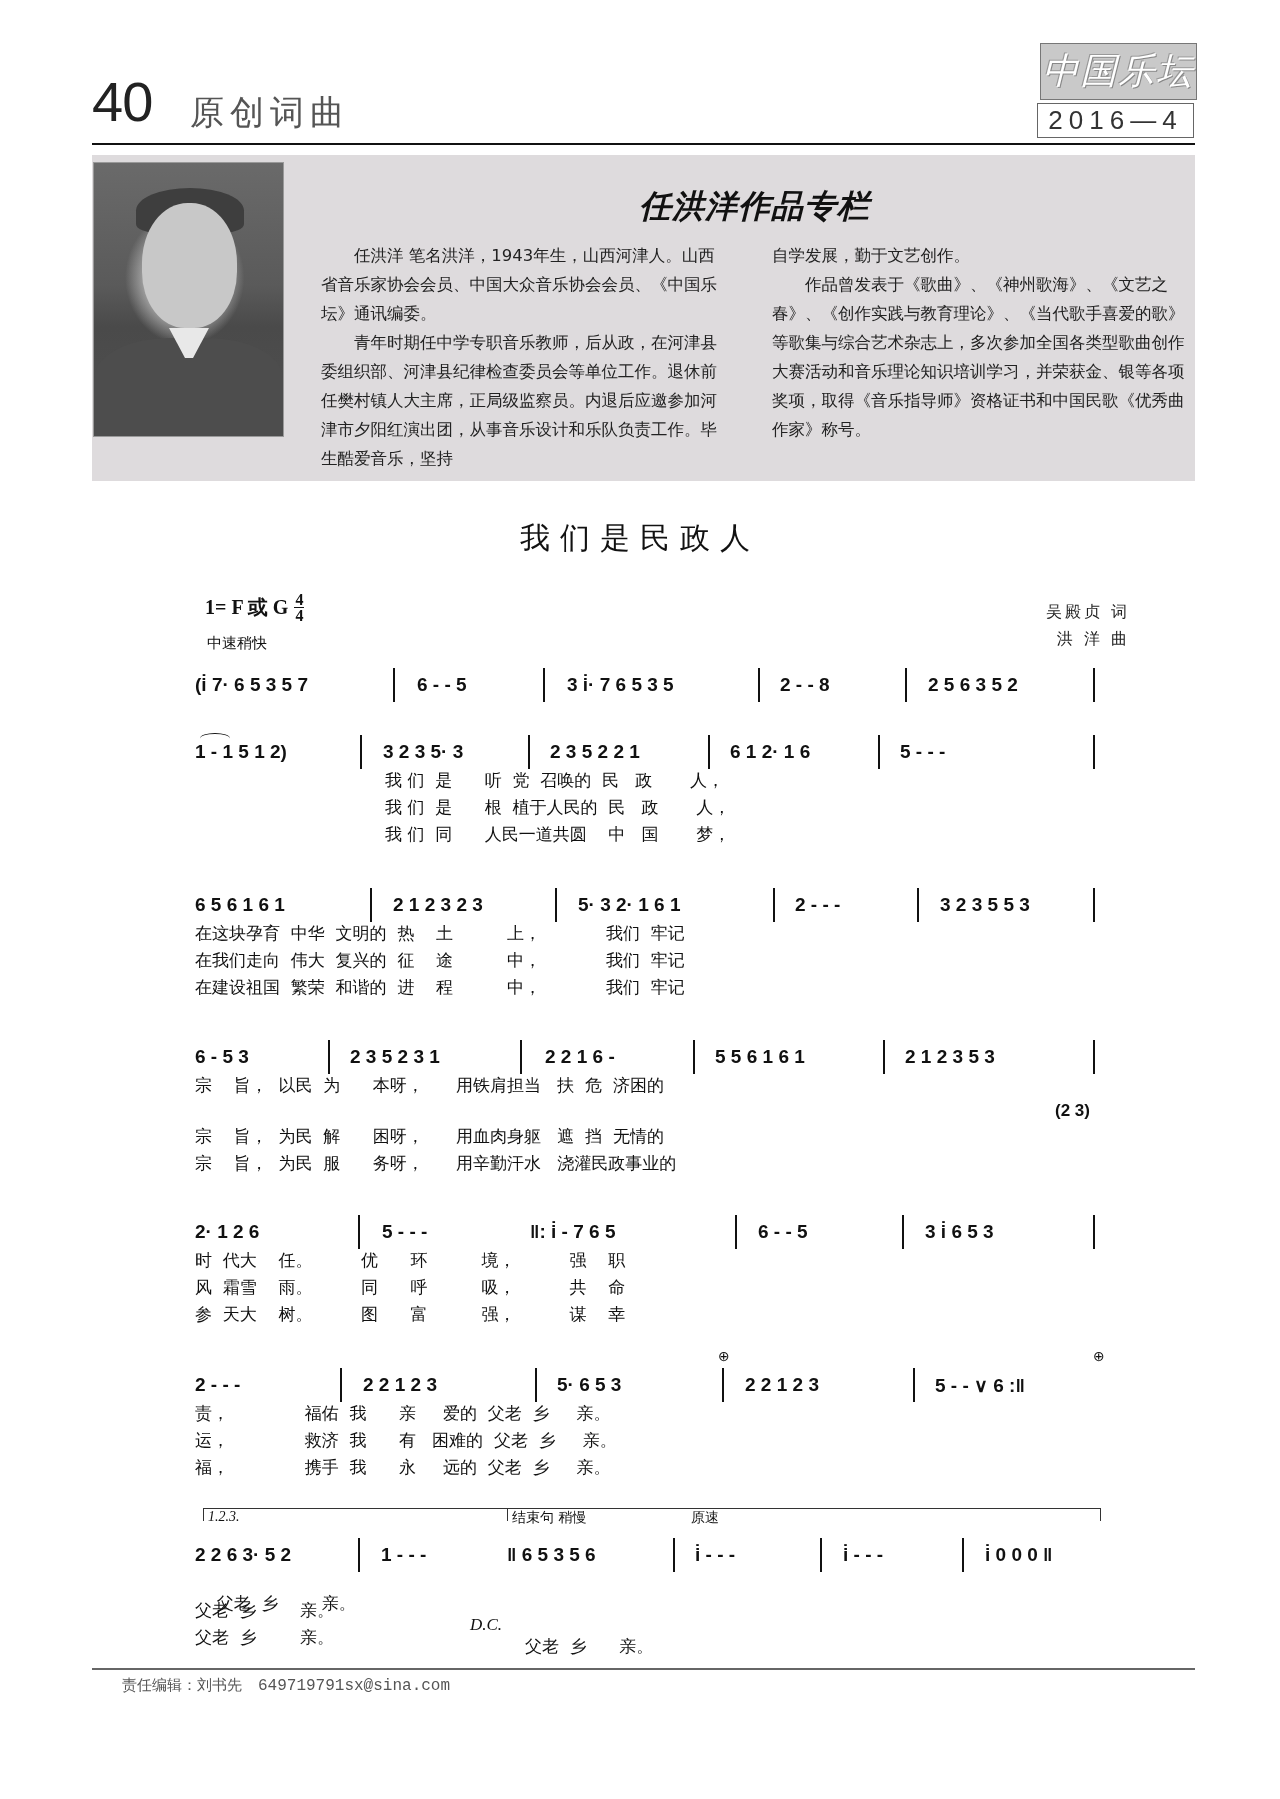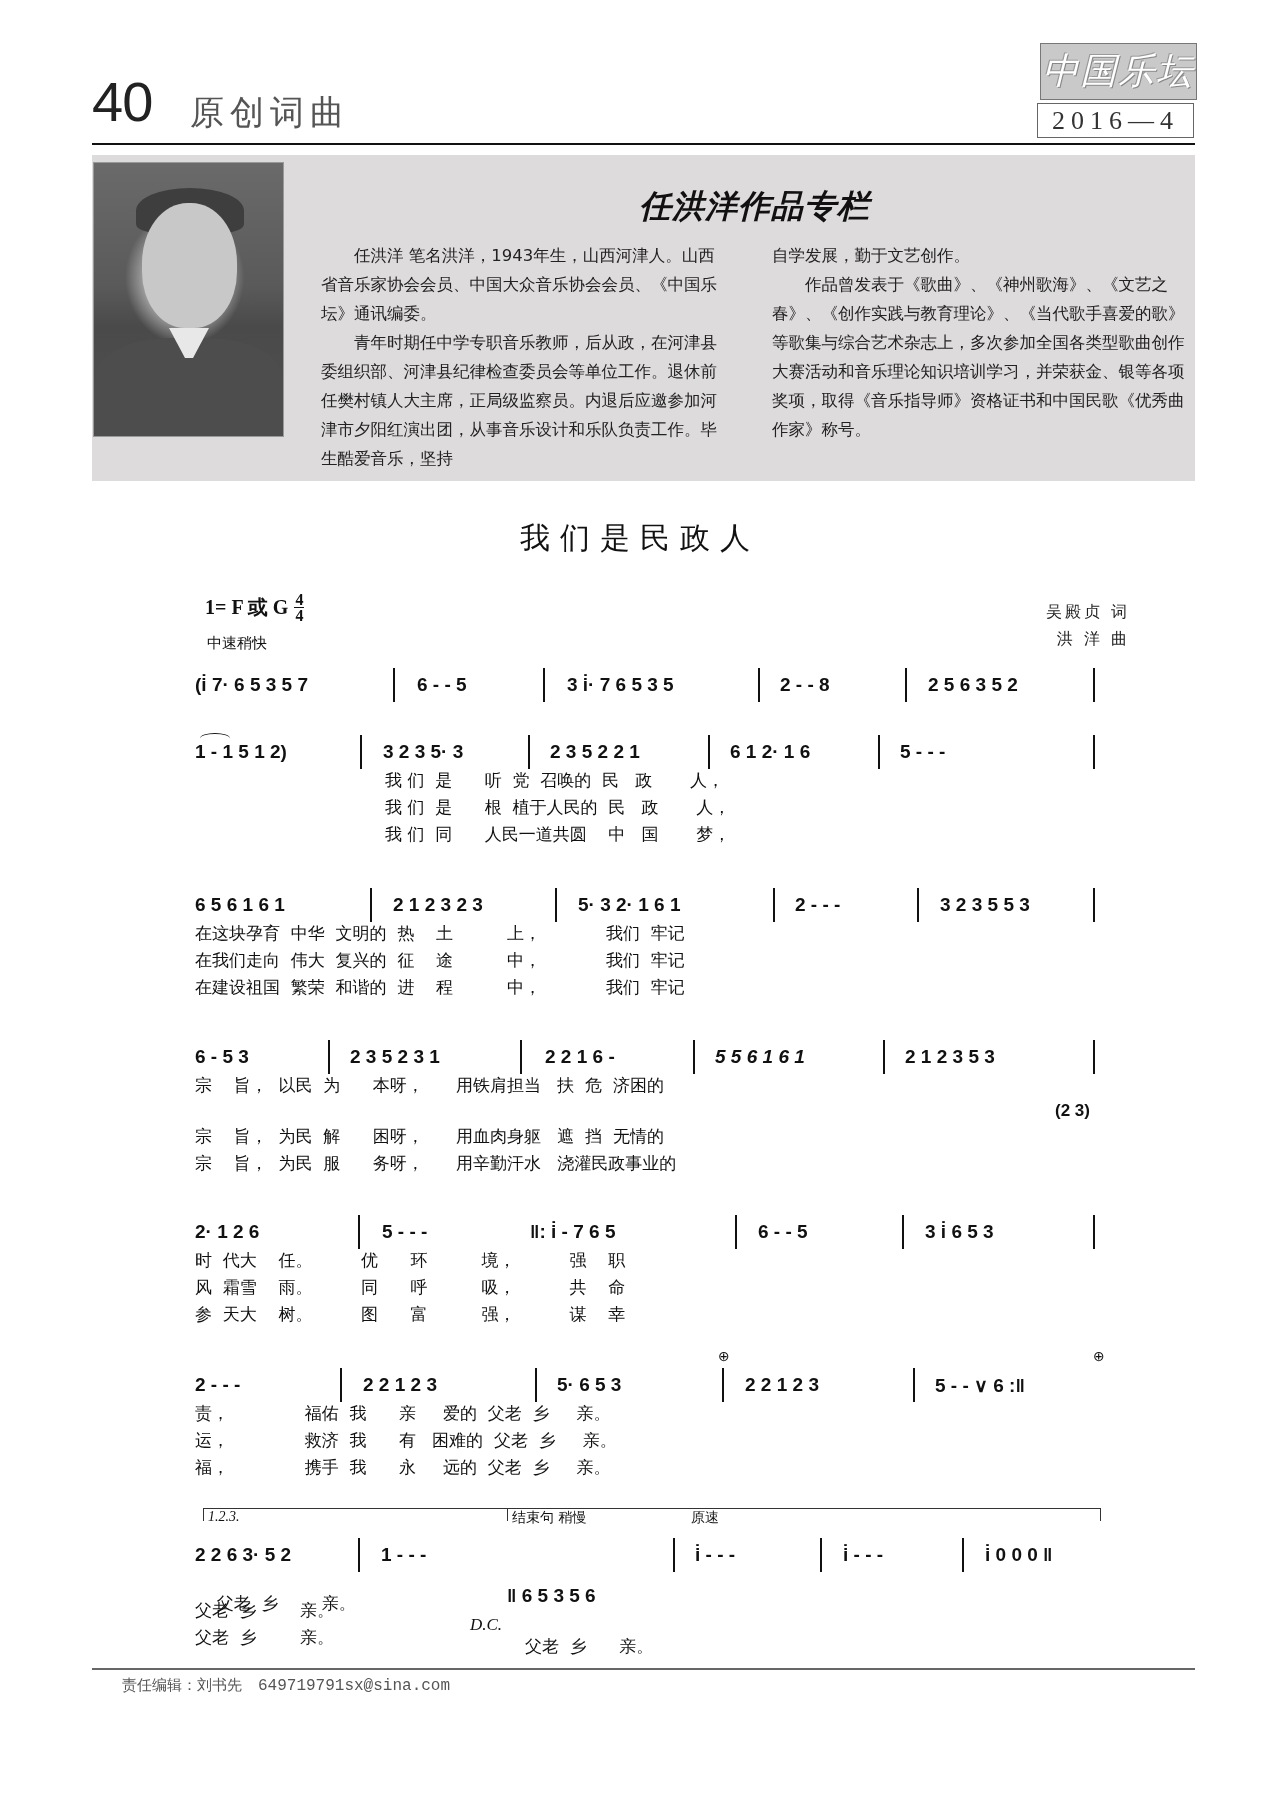--- a/index.html
+++ b/index.html
@@ -2,21 +2,21 @@
 <html><head>
 <meta charset="utf-8">
 <style>
   html,body{margin:0;padding:0;background:#fff;}
   body{width:1280px;height:1799px;position:relative;overflow:hidden;font-family:"DejaVu Sans",sans-serif;color:#1a1a1a;}
   .abs{position:absolute;}
   .page-num{left:92px;top:72px;font-family:"Liberation Sans",sans-serif;font-size:56px;line-height:60px;color:#222;letter-spacing:-1px;}
   .section-title{left:190px;top:92px;font-family:"DejaVu Serif",serif;font-size:34px;line-height:40px;color:#555;letter-spacing:6px;}
   .logo-box{left:1040px;top:43px;width:155px;height:55px;background:#c9c9c9;border:1px solid #777;display:flex;align-items:center;justify-content:center;}
   .logo-text{font-family:"DejaVu Serif",serif;font-size:36px;color:#fff;font-style:italic;letter-spacing:2px;text-shadow:1px 1px 0 #888,-1px -1px 0 #999;}
-  .date-box{left:1037px;top:103px;width:155px;height:33px;border:1px solid #666;display:flex;align-items:center;justify-content:center;font-family:Liberation Serif, serif;font-size:26px;color:#333;letter-spacing:6px;background:#fff;}
+  .date-box{left:1037px;top:103px;width:155px;height:33px;border:1px solid #666;display:flex;align-items:center;justify-content:center;font-family:Liberation Sans, sans-serif;font-size:26px;color:#333;letter-spacing:6px;background:#fff;}
   .header-rule{left:92px;top:143px;width:1103px;height:2px;background:#111;}
   .bio-panel{left:92px;top:155px;width:1103px;height:326px;background:#dedbdd;}
   .photo{left:93px;top:162px;width:189px;height:273px;background:radial-gradient(ellipse 45% 35% at 48% 42%,#cfcfcf 0%,#b8b8b8 40%,transparent 70%),linear-gradient(180deg,#6a6a6a 0%,#5a5a5a 45%,#4a4a4a 60%,#505050 100%);border:1px solid #999;overflow:hidden;}
   .photo .face{position:absolute;left:48px;top:40px;width:95px;height:125px;border-radius:48% 48% 45% 45%;background:#c8c8c8;}
   .photo .hair{position:absolute;left:42px;top:25px;width:108px;height:45px;border-radius:50% 50% 20% 20%;background:#3e3e3e;}
   .photo .collar{position:absolute;left:75px;top:165px;width:40px;height:30px;background:#e8e8e8;clip-path:polygon(0 0,100% 0,60% 100%,40% 100%);}
   .photo .coat{position:absolute;left:0;top:175px;width:189px;height:100px;background:#4d4d4d;border-radius:40% 40% 0 0;}
   .bio-title{left:560px;top:186px;width:310px;text-align:right;font-family:"DejaVu Sans",sans-serif;font-weight:bold;font-size:32px;line-height:40px;color:#111;letter-spacing:1px;font-style:italic;}
   .bio-col{font-family:"DejaVu Sans",sans-serif;font-size:16.5px;line-height:29px;color:#222;}
   .bio-col p{margin:0;text-indent:2em;}
@@ -138,21 +138,21 @@
 </div>
 
 <div class="row" style="top:1040px;">
   <div class="notes">
     <span class="m" style="left:0;">6 - 5 3</span>
     <span class="bar" style="left:133px;"></span>
     <span class="m" style="left:155px;">2 3 5 2 3 1</span>
     <span class="bar" style="left:325px;"></span>
     <span class="m" style="left:350px;">2 2 1 6 -</span>
     <span class="bar" style="left:498px;"></span>
-    <span class="m" style="left:520px;font-style:italic;">5 5 6 1 6 1</span>
+    <span class="m" style="left:520px;">5 5 6 1 6 1</span>
     <span class="bar" style="left:688px;"></span>
     <span class="m" style="left:710px;">2 1 2 3 5 3</span>
     <span class="bar" style="left:898px;"></span>
   </div>
   <div class="lyr">宗    旨，  以民  为      本呀，      用铁肩担当   扶  危  济困的</div>
   <div class="lyr" style="height:24px;font-family:'Liberation Sans',sans-serif;font-weight:bold;text-align:right;padding-right:10px;">(2 3)</div>
   <div class="lyr">宗    旨，  为民  解      困呀，      用血肉身躯   遮  挡  无情的</div>
   <div class="lyr">宗    旨，  为民  服      务呀，      用辛勤汗水   浇灌民政事业的</div>
 </div>
 
@@ -195,21 +195,21 @@
 <div class="row" style="top:1530px;">
   <div class="volta" style="left:8px;top:-22px;width:300px;font-style:italic;">1.2.3.</div>
   <div class="volta" style="left:312px;top:-22px;width:588px;border-right:1px solid #333;font-family:'DejaVu Sans',sans-serif;">
     <span>结束句 稍慢</span>
     <span style="position:absolute;left:183px;">原速</span>
   </div>
   <div class="notes" style="margin-top:8px;">
     <span class="m" style="left:0;">2 2 6 3· 5 2</span>
     <span class="bar" style="left:163px;"></span>
     <span class="m" style="left:186px;">1 - - -</span>
-    <span class="m" style="left:312px;margin-top:41px;">‖ 6 5 3 5 6</span>
+    <span class="m" style="left:312px;">‖ 6 5 3 5 6</span>
     <span class="bar" style="left:478px;"></span>
     <span class="m" style="left:500px;">i̇ - - -</span>
     <span class="bar" style="left:625px;"></span>
     <span class="m" style="left:648px;">i̇ - - -</span>
     <span class="bar" style="left:767px;"></span>
     <span class="m" style="left:790px;">i̇ 0 0 0 ‖</span>
   </div>
   <div class="lyr">
     <span>父老  乡        亲。</span>
     <span style="position:absolute;left:275px;font-style:italic;font-family:'Liberation Serif',serif;">D.C.</span>

